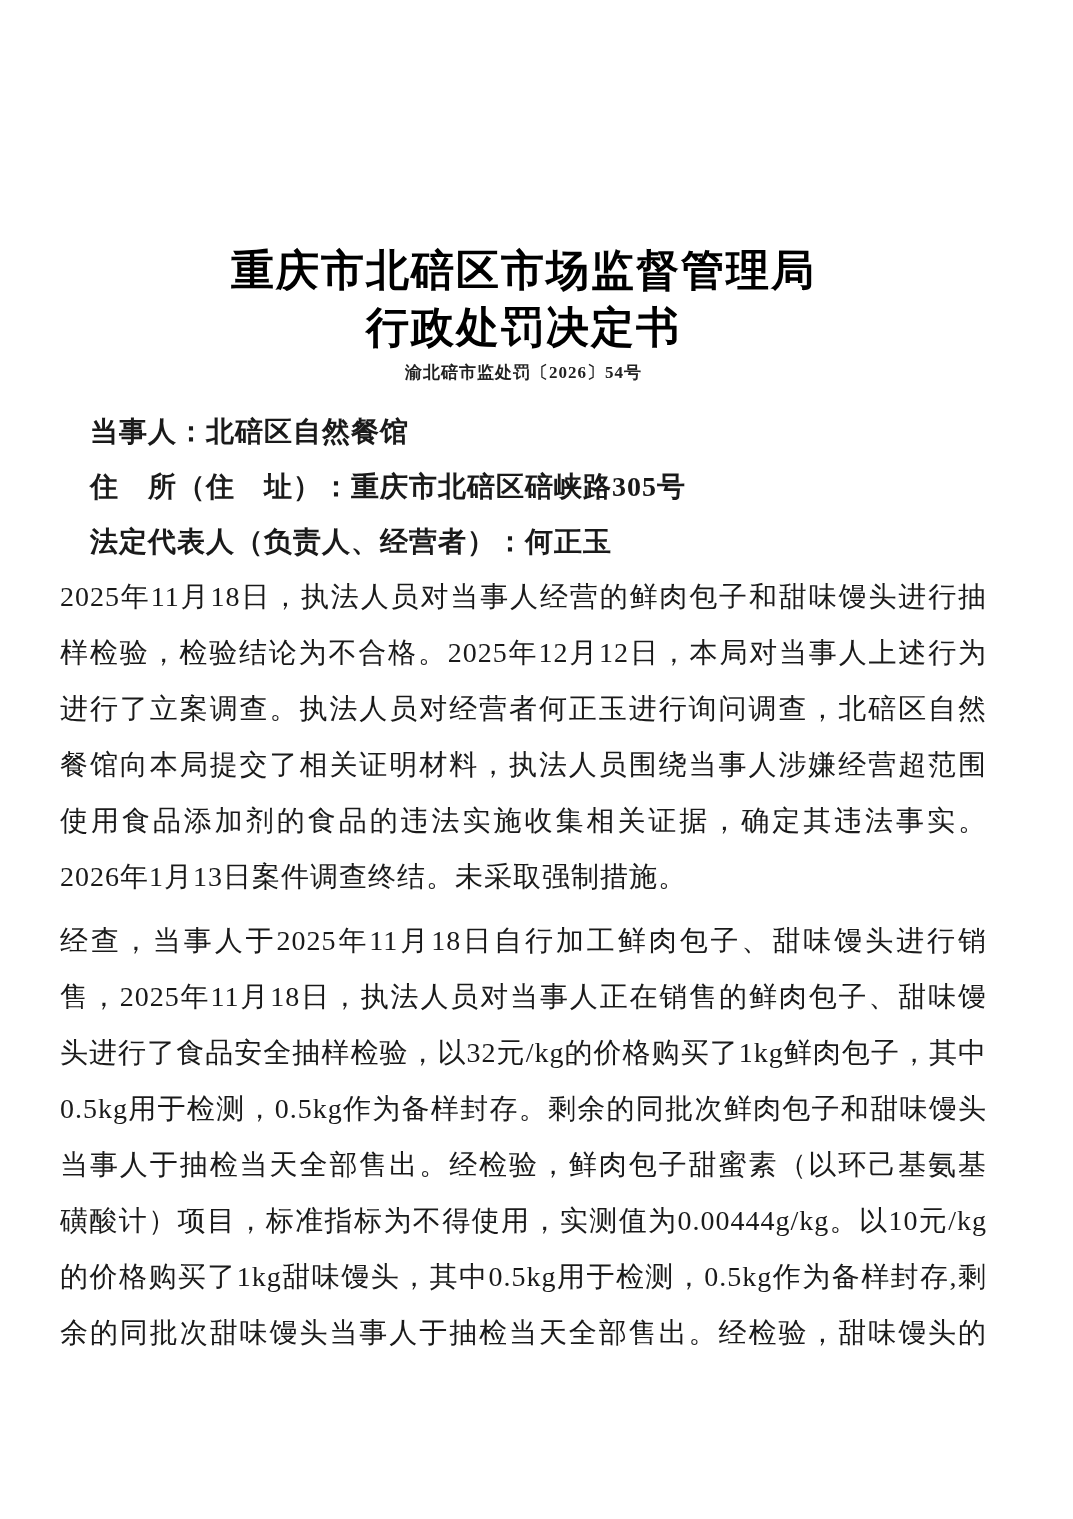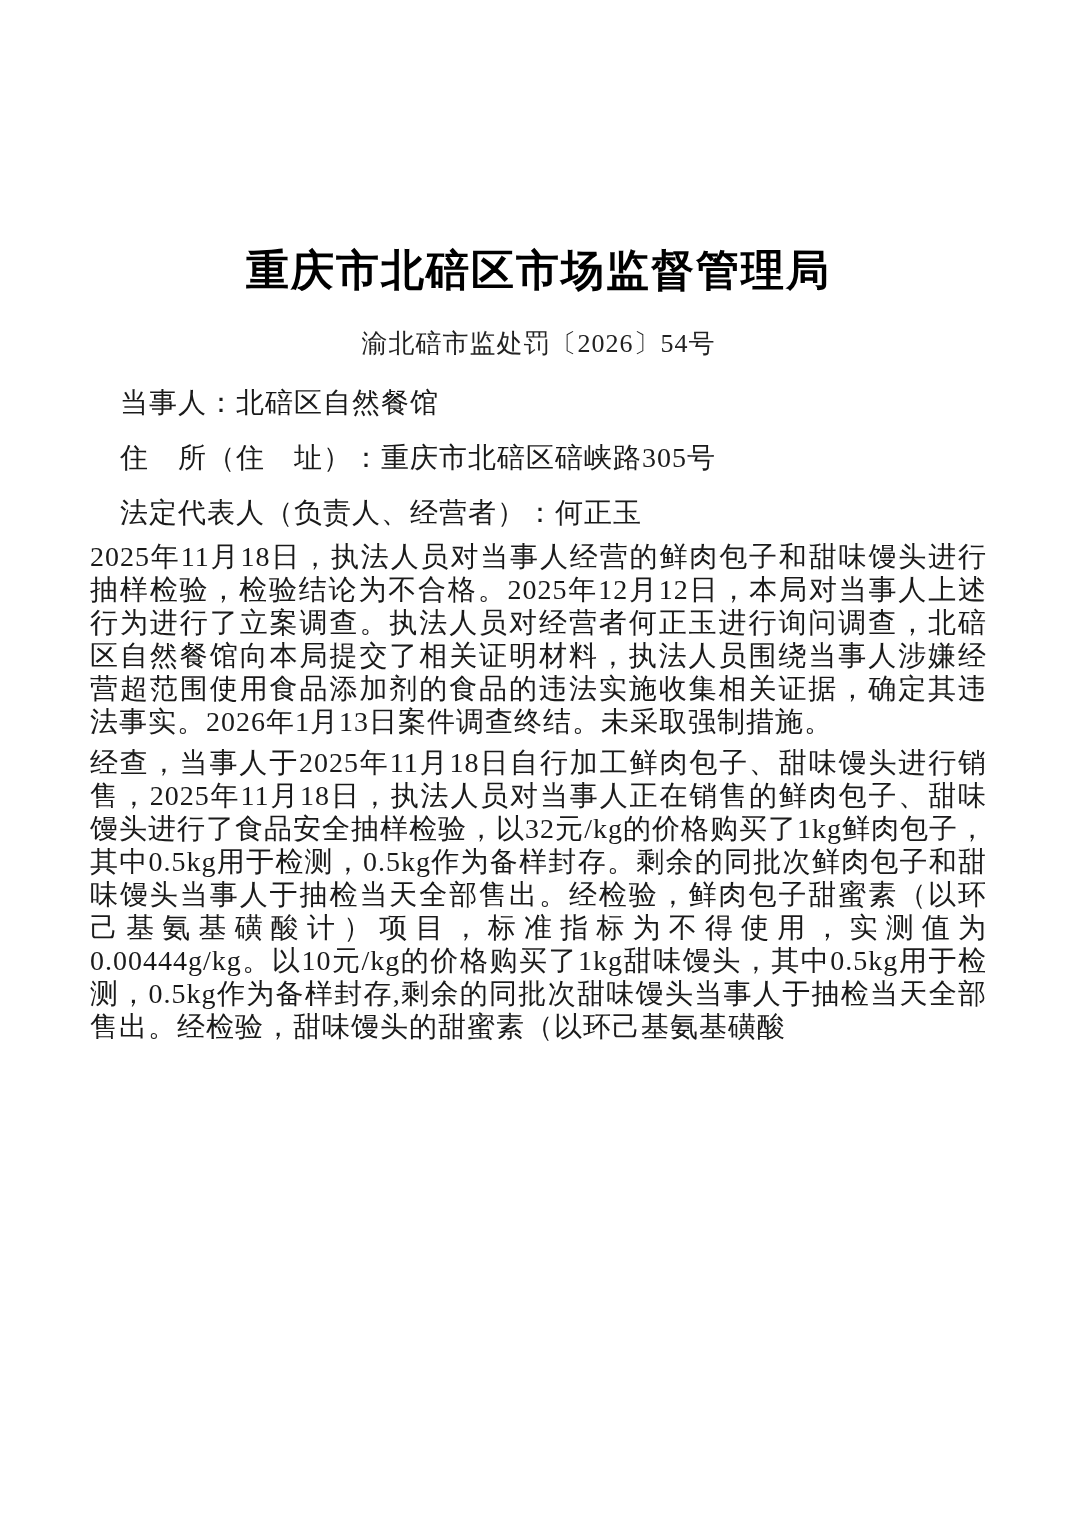--- a/index.html
+++ b/index.html
@@ -7,75 +7,76 @@
     padding: 0;
     background: #ffffff;
   }
   .page {
     position: relative;
     width: 1073px;
     height: 1350px;
     margin: 0 auto;
     background: #ffffff;
     box-sizing: border-box;
-    padding: 242px 86px 0 90px;
+    padding: 242px 86px 0 60px;
     overflow: hidden;
     color: #1a1a1a;
     font-family: "Liberation Serif", "DejaVu Serif", serif;
   }
   .title-block {
     text-align: center;
   }
   .title-line {
     font-size: 43px;
     line-height: 57px;
     font-weight: 700;
     letter-spacing: 2px;
     color: #000000;
     white-space: nowrap;
   }
   .doc-number {
     text-align: center;
-    font-size: 26px;
+    font-size: 17px;
     line-height: 34px;
-    margin-top: 28px;
-    font-weight: 400;
+    margin-top: 0;
+    font-weight: 700;
     color: #222222;
     letter-spacing: 1px;
   }
   .party-block {
     margin-top: 14px;
   }
   .party-line {
     font-size: 28px;
     line-height: 55px;
     padding-left: 30px;
-    font-weight: 400;
+    font-weight: 700;
     letter-spacing: 1px;
     white-space: nowrap;
   }
   .body-para {
     font-size: 28px;
-    line-height: 33px;
+    line-height: 56px;
     margin: 0;
     text-align: justify;
     letter-spacing: 1px;
     font-weight: 400;
   }
   .body-para + .body-para {
     margin-top: 8px;
   }
 </style>
 </head>
 <body>
 
 <div class="page">
 
   <div class="title-block">
     <div class="title-line">重庆市北碚区市场监督管理局</div>
+    <div class="title-line">行政处罚决定书</div>
   </div>
 
   <div class="doc-number">渝北碚市监处罚〔2026〕54号</div>
 
   <div class="party-block">
     <div class="party-line">当事人：北碚区自然餐馆</div>
     <div class="party-line">住　所（住　址）：重庆市北碚区碚峡路305号</div>
     <div class="party-line">法定代表人（负责人、经营者）：何正玉</div>
   </div>
 

